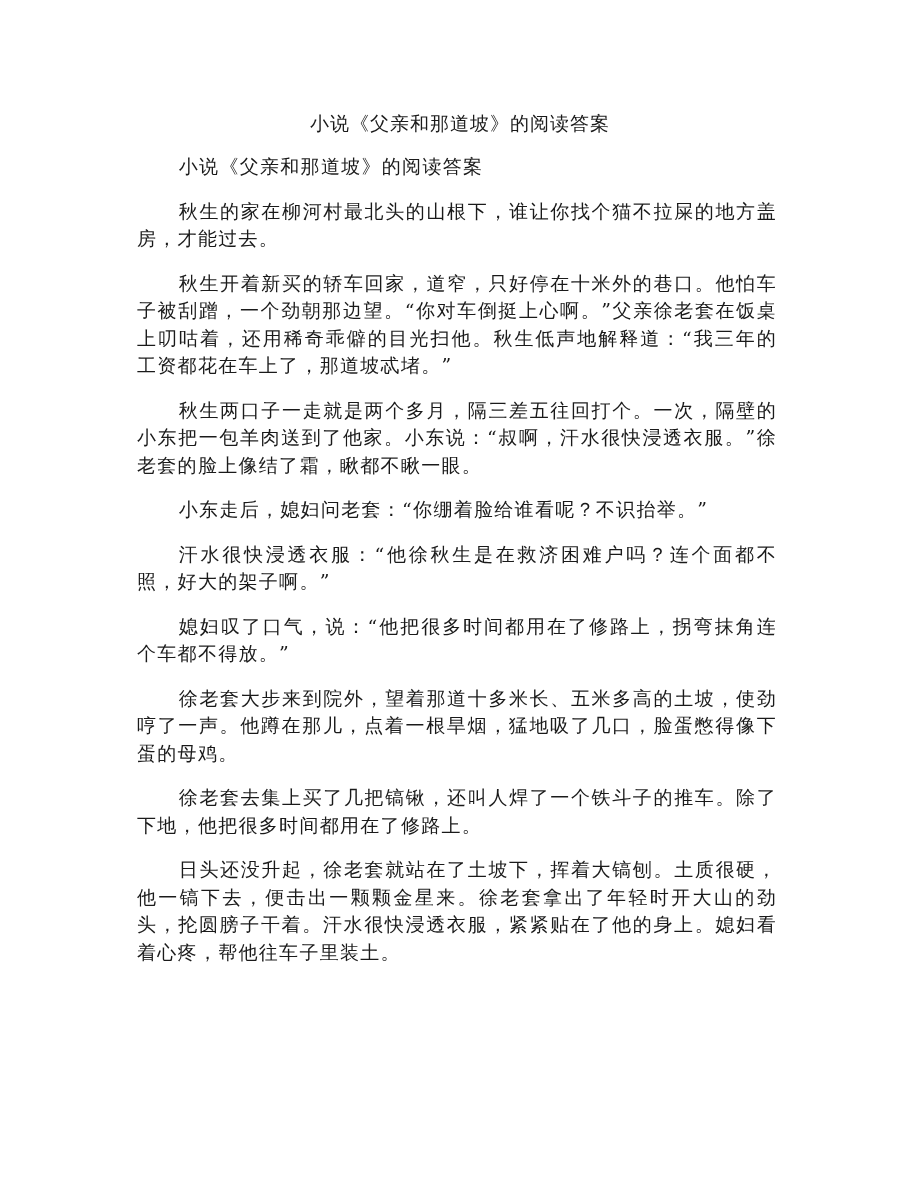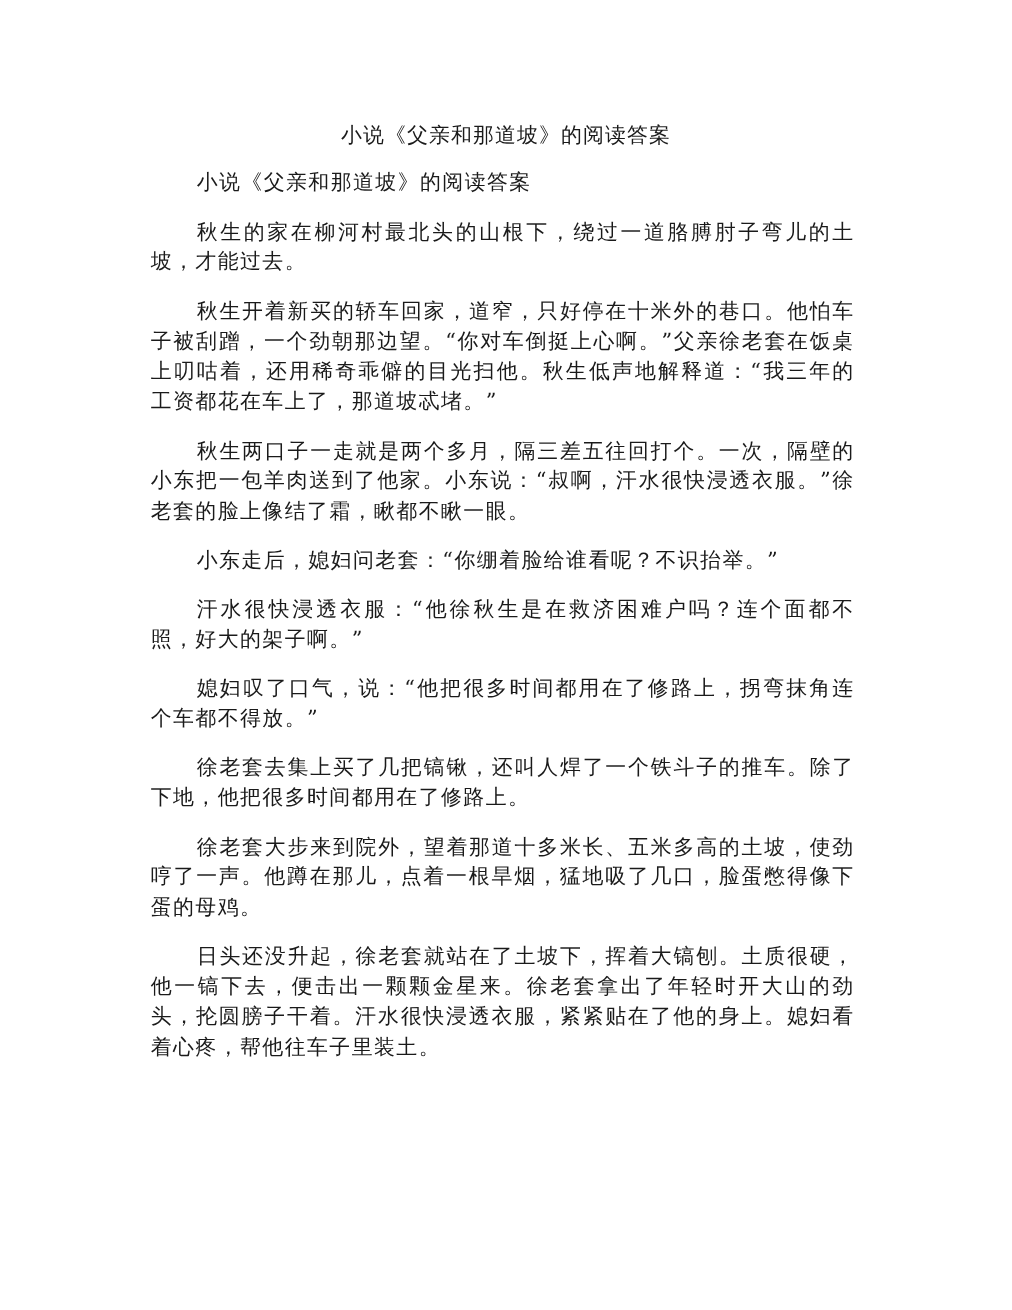--- a/index.html
+++ b/index.html
@@ -18,23 +18,23 @@
     }
     .content p { margin: 0 0 17px 0; text-indent: 2.2em; text-align: justify; }
   </style>
 </head>
 <body>
 
 <div class="page">
   <div class="doc-title">小说《父亲和那道坡》的阅读答案</div>
   <div class="content">
     <p>小说《父亲和那道坡》的阅读答案</p>
-    <p>秋生的家在柳河村最北头的山根下，绕过一道胳膊肘子弯儿的土坡，才能过去。</p>
+    <p>秋生的家在柳河村最北头的山根下，谁让你找个猫不拉屎的地方盖房，才能过去。</p>
     <p>秋生开着新买的轿车回家，道窄，只好停在十米外的巷口。他怕车子被刮蹭，一个劲朝那边望。“你对车倒挺上心啊。”父亲徐老套在饭桌上叨咕着，还用稀奇乖僻的目光扫他。秋生低声地解释道：“我三年的工资都花在车上了，那道坡忒堵。”</p>
     <p>秋生两口子一走就是两个多月，隔三差五往回打个。一次，隔壁的小东把一包羊肉送到了他家。小东说：“叔啊，汗水很快浸透衣服。”徐老套的脸上像结了霜，瞅都不瞅一眼。</p>
     <p>小东走后，媳妇问老套：“你绷着脸给谁看呢？不识抬举。”</p>
     <p>汗水很快浸透衣服：“他徐秋生是在救济困难户吗？连个面都不照，好大的架子啊。”</p>
     <p>媳妇叹了口气，说：“他把很多时间都用在了修路上，拐弯抹角连个车都不得放。”</p>
+    <p>徐老套大步来到院外，望着那道十多米长、五米多高的土坡，使劲哼了一声。他蹲在那儿，点着一根旱烟，猛地吸了几口，脸蛋憋得像下蛋的母鸡。</p>
     <p>徐老套去集上买了几把镐锹，还叫人焊了一个铁斗子的推车。除了下地，他把很多时间都用在了修路上。</p>
-    <p>徐老套大步来到院外，望着那道十多米长、五米多高的土坡，使劲哼了一声。他蹲在那儿，点着一根旱烟，猛地吸了几口，脸蛋憋得像下蛋的母鸡。</p>
     <p>日头还没升起，徐老套就站在了土坡下，挥着大镐刨。土质很硬，他一镐下去，便击出一颗颗金星来。徐老套拿出了年轻时开大山的劲头，抡圆膀子干着。汗水很快浸透衣服，紧紧贴在了他的身上。媳妇看着心疼，帮他往车子里装土。</p>
   </div>
 </div>
 
 </body></html>

